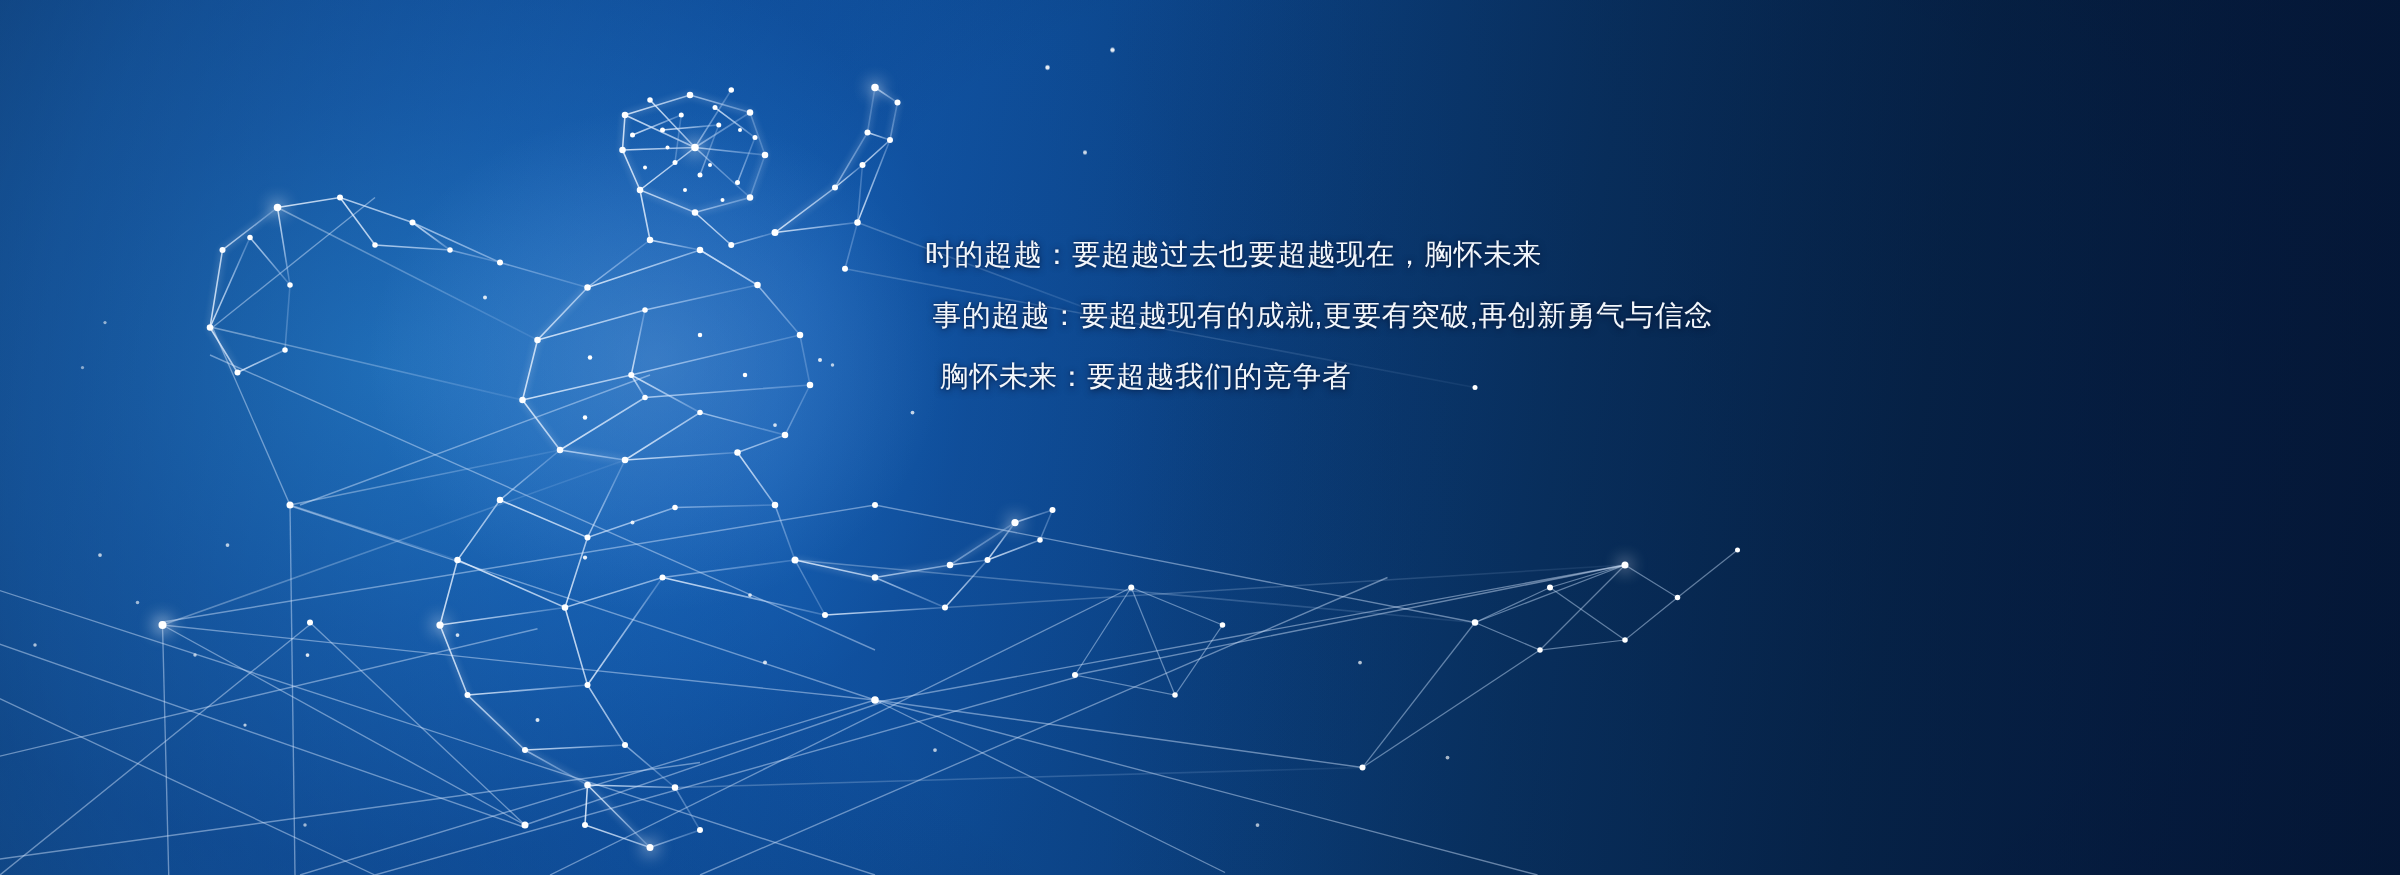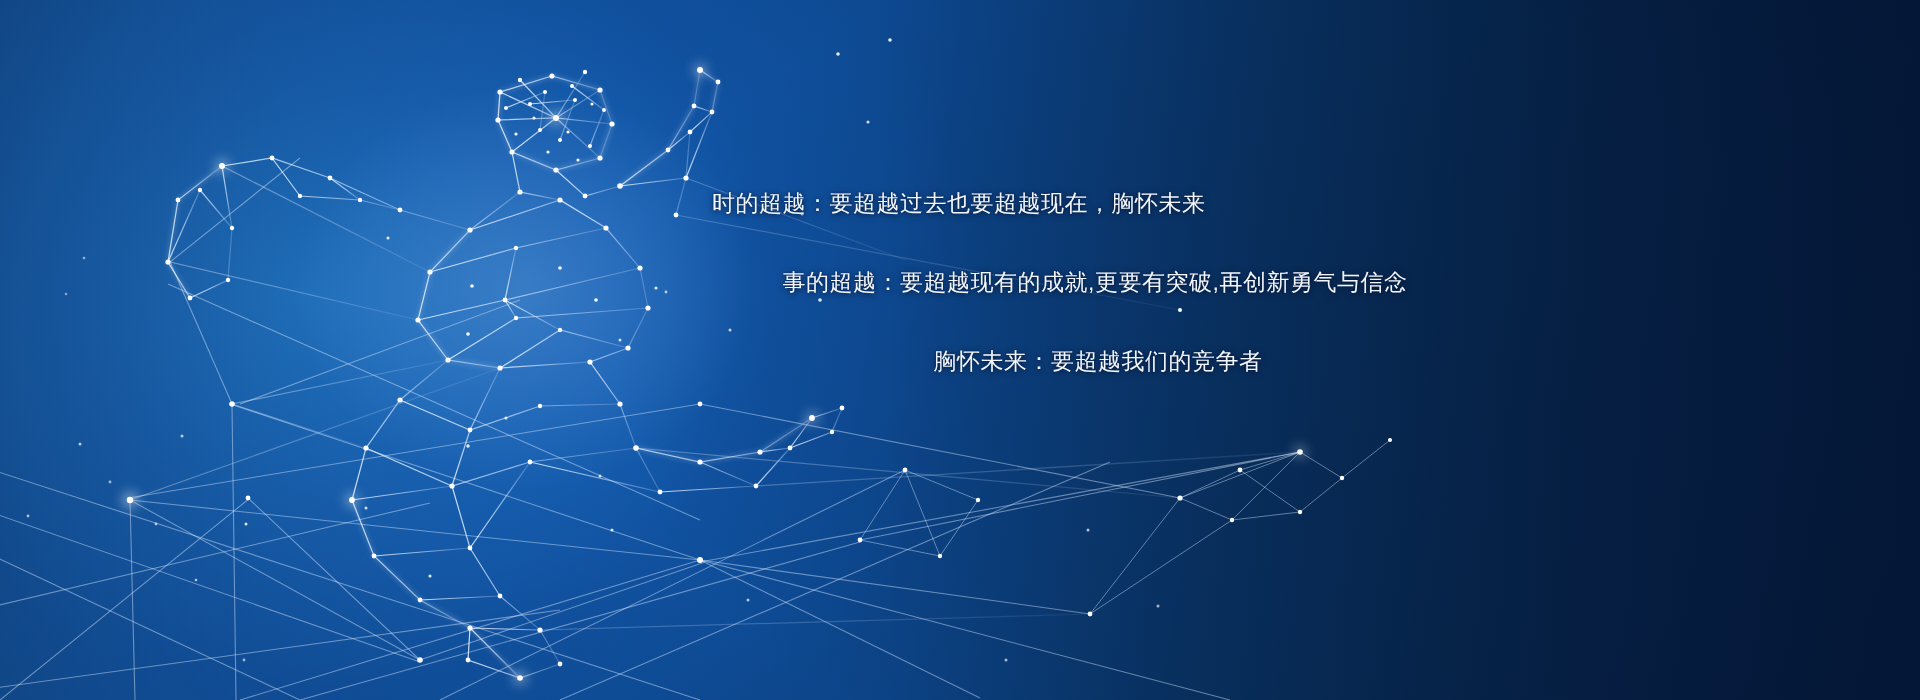--- a/index.html
+++ b/index.html
@@ -58,33 +58,33 @@
     width: 720px;
     height: 620px;
     background: radial-gradient(ellipse 320px 280px at 52% 40%,
                 rgba(180,215,255,0.20) 0%, rgba(140,190,250,0.10) 45%,
                 rgba(120,175,245,0) 72%);
     pointer-events: none;
   }
   
   .copy {
     position: absolute;
-    left: 712px;
+    left: 740px;
     top: 188px;
     width: 760px;
   }
   .copy-line {
     color: #f2f6fb;
     font-size: 23px;
     line-height: 1.35;
     letter-spacing: 0.5px;
     white-space: nowrap;
     text-shadow: 0 1px 6px rgba(2,18,48,0.85), 0 0 2px rgba(10,30,70,0.6);
   }
-  .copy-line + .copy-line { margin-top: 48px; text-align: center; }
+  .copy-line + .copy-line { margin-top: 18px; }
   .copy-line.l2 { margin-left: 6px; }
   .copy-line.l3 { margin-left: 12px; }
 </style>
 </head>
 <body>
 
 <div class="stage">
 
   <div class="bg-base"></div>
   <div class="bg-glow"></div>

